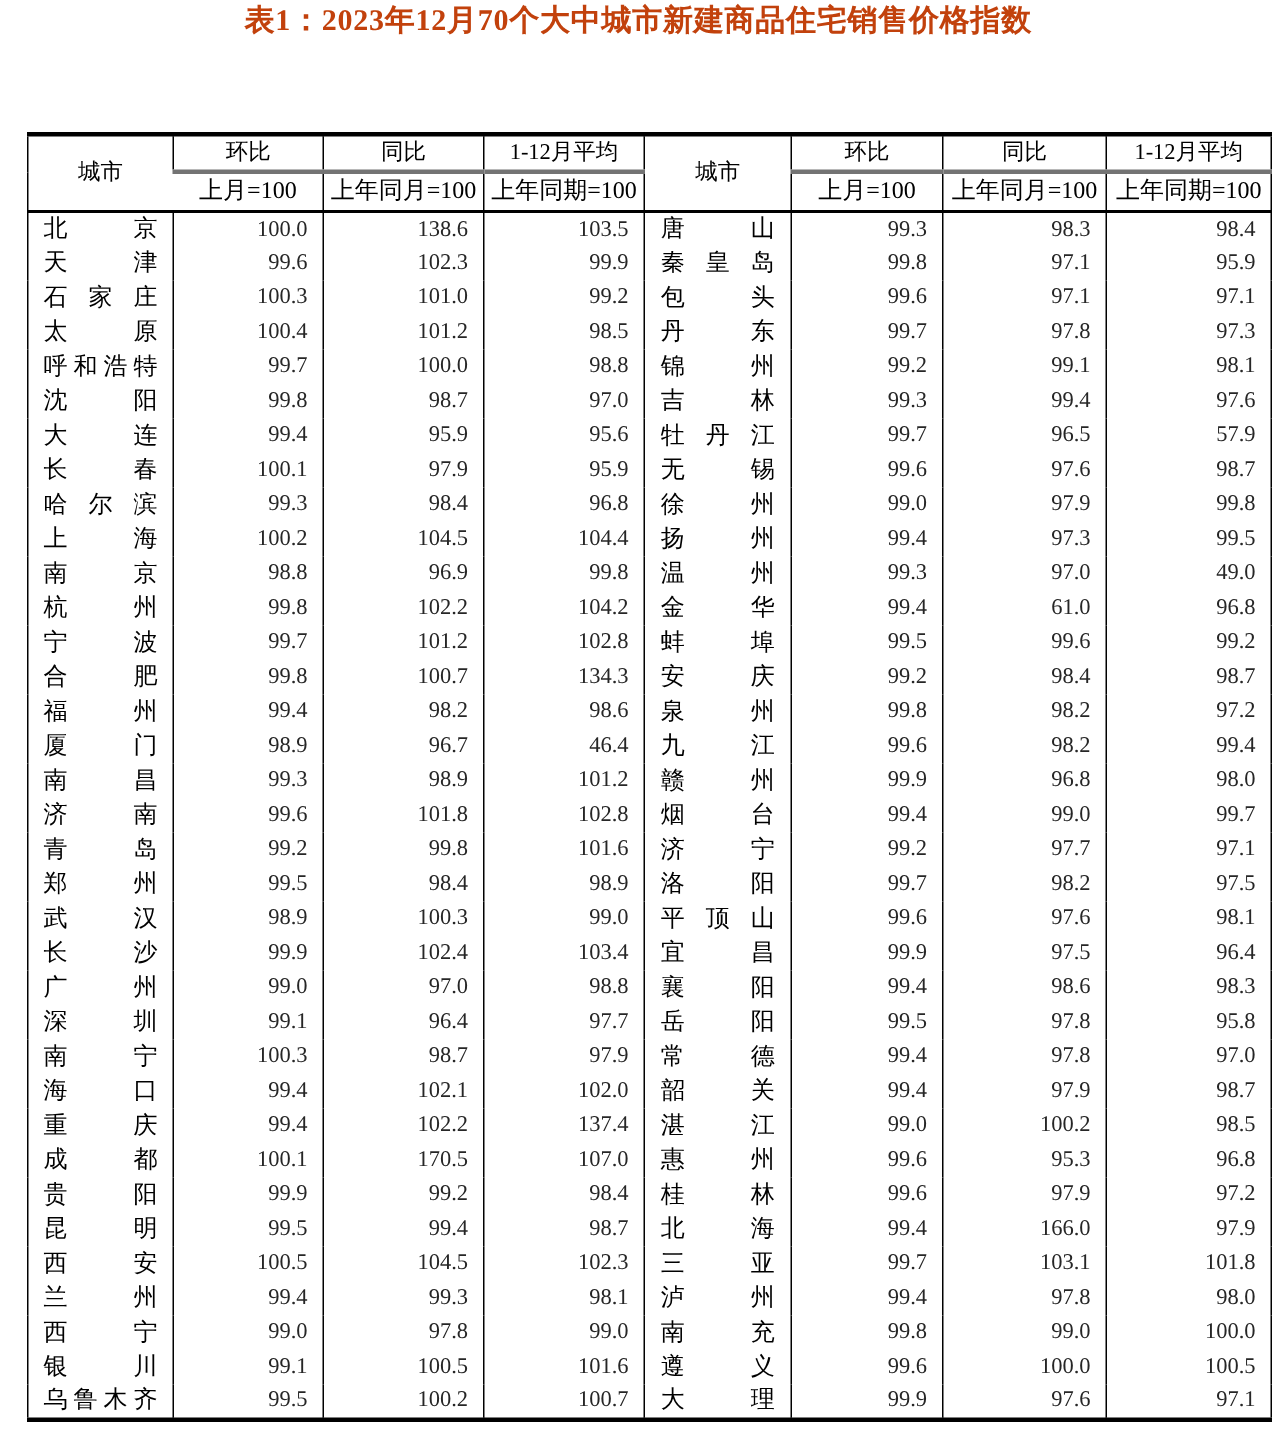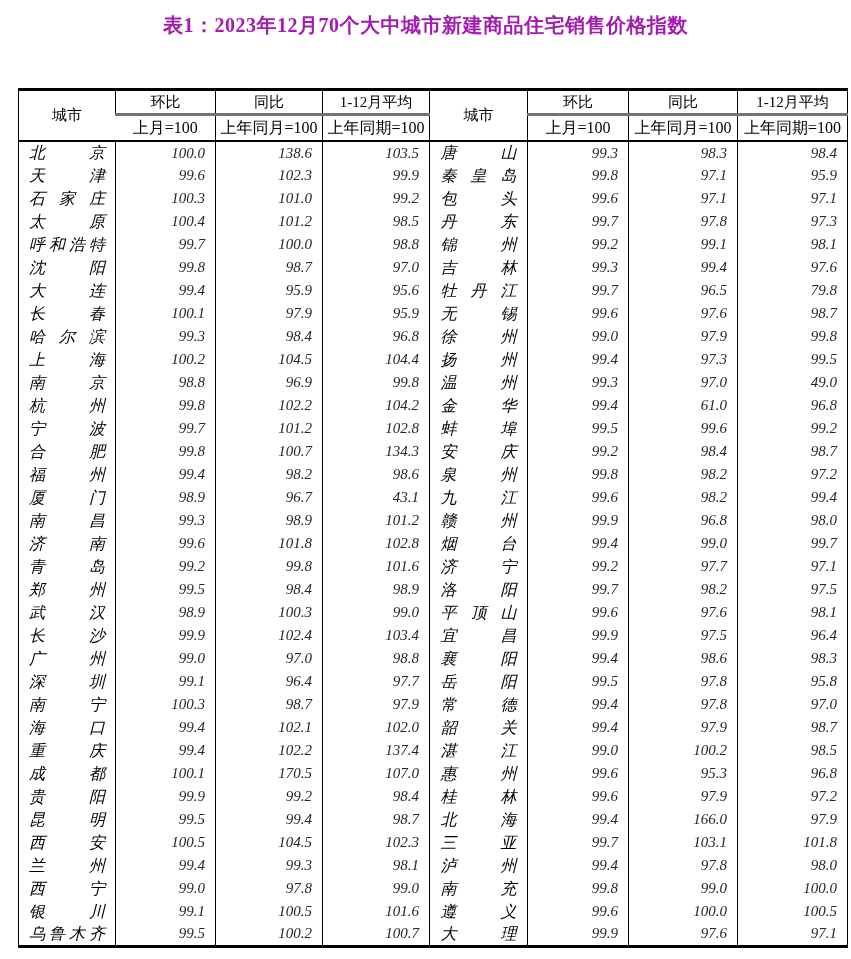--- a/index.html
+++ b/index.html
@@ -5,25 +5,25 @@
   html,body{margin:0;padding:0;background:#ffffff;}
   .page{
     position:relative;
     width:851px;height:959px;
     background:#ffffff;
     font-family:"Liberation Serif","DejaVu Serif",serif;
     overflow:hidden;
   }
   .title{
     margin:0;
-    padding-top:12px;
+    padding-top:0;
     text-align:center;
     font-size:20px;
     font-weight:bold;
-    color:#a21caf;
+    color:#c2410c;
     letter-spacing:0.5px;
   }
   table.idx{
     position:absolute;
     left:18px;top:88px;
     width:829px;
     border-collapse:collapse;
     table-layout:fixed;
     border-top:3px solid #000;
     border-bottom:3px solid #000;
@@ -43,21 +43,21 @@
   
   table.idx td + td{border-left:1px solid #000;}
   
   thead td{text-align:center;}
   thead tr.hrow1 td{height:22px;}
   thead tr.hrow2 td{height:24px;font-size:16px;}
   thead tr.hrow1 td.sub{border-bottom:3px solid #737373;}
   thead{border-bottom:2px solid #000;}
   td.cityhead{font-size:15px;}
   
-  tbody tr{height:23px;font-style:italic;}
+  tbody tr{height:23px;}
   tbody td.num{
     text-align:right;
     padding-right:10px;
     color:#262626;
     font-size:15px;
   }
   tbody td.city{
     text-align:center;
     font-size:16px;
   }
@@ -168,21 +168,21 @@
           <td class="num">97.6</td>
         </tr>
         <tr>
           <td class="city"><span class="cname">大连</span></td>
           <td class="num">99.4</td>
           <td class="num">95.9</td>
           <td class="num">95.6</td>
           <td class="city"><span class="cname">牡丹江</span></td>
           <td class="num">99.7</td>
           <td class="num">96.5</td>
-          <td class="num">79.8</td>
+          <td class="num">57.9</td>
         </tr>
         <tr>
           <td class="city"><span class="cname">长春</span></td>
           <td class="num">100.1</td>
           <td class="num">97.9</td>
           <td class="num">95.9</td>
           <td class="city"><span class="cname">无锡</span></td>
           <td class="num">99.6</td>
           <td class="num">97.6</td>
           <td class="num">98.7</td>
@@ -254,21 +254,21 @@
           <td class="num">98.6</td>
           <td class="city"><span class="cname">泉州</span></td>
           <td class="num">99.8</td>
           <td class="num">98.2</td>
           <td class="num">97.2</td>
         </tr>
         <tr>
           <td class="city"><span class="cname">厦门</span></td>
           <td class="num">98.9</td>
           <td class="num">96.7</td>
-          <td class="num">43.1</td>
+          <td class="num">46.4</td>
           <td class="city"><span class="cname">九江</span></td>
           <td class="num">99.6</td>
           <td class="num">98.2</td>
           <td class="num">99.4</td>
         </tr>
         <tr>
           <td class="city"><span class="cname">南昌</span></td>
           <td class="num">99.3</td>
           <td class="num">98.9</td>
           <td class="num">101.2</td>

